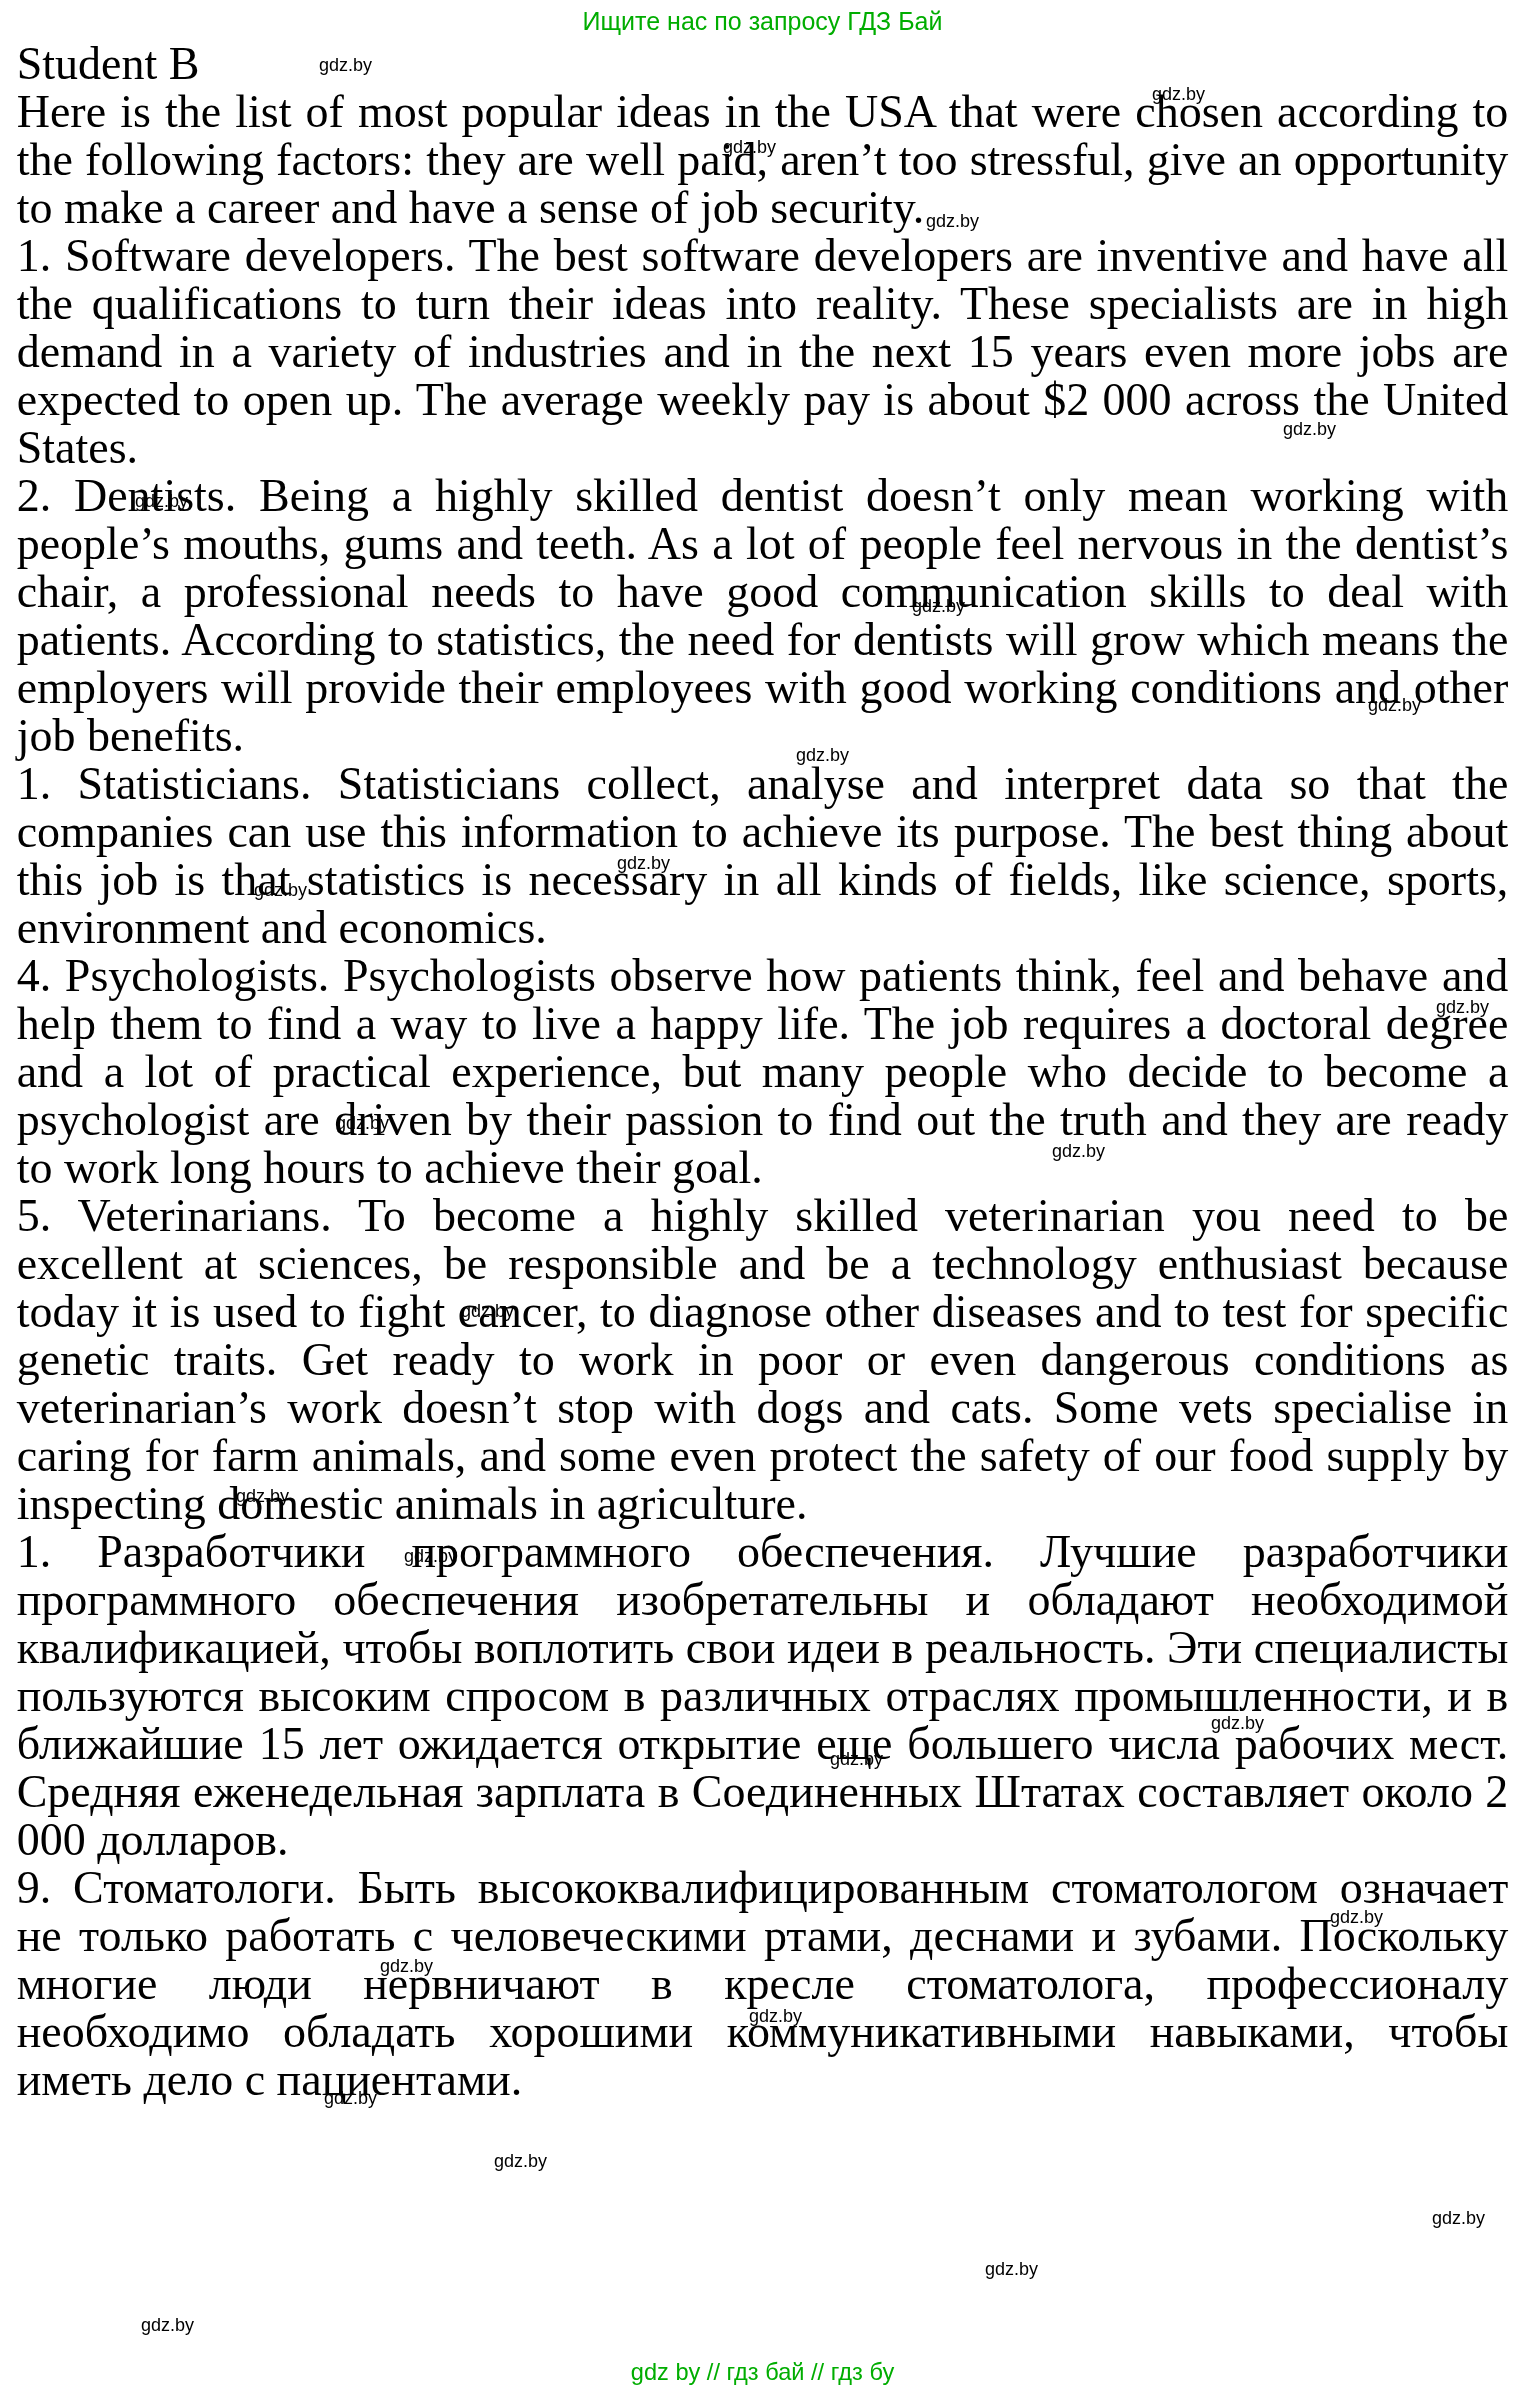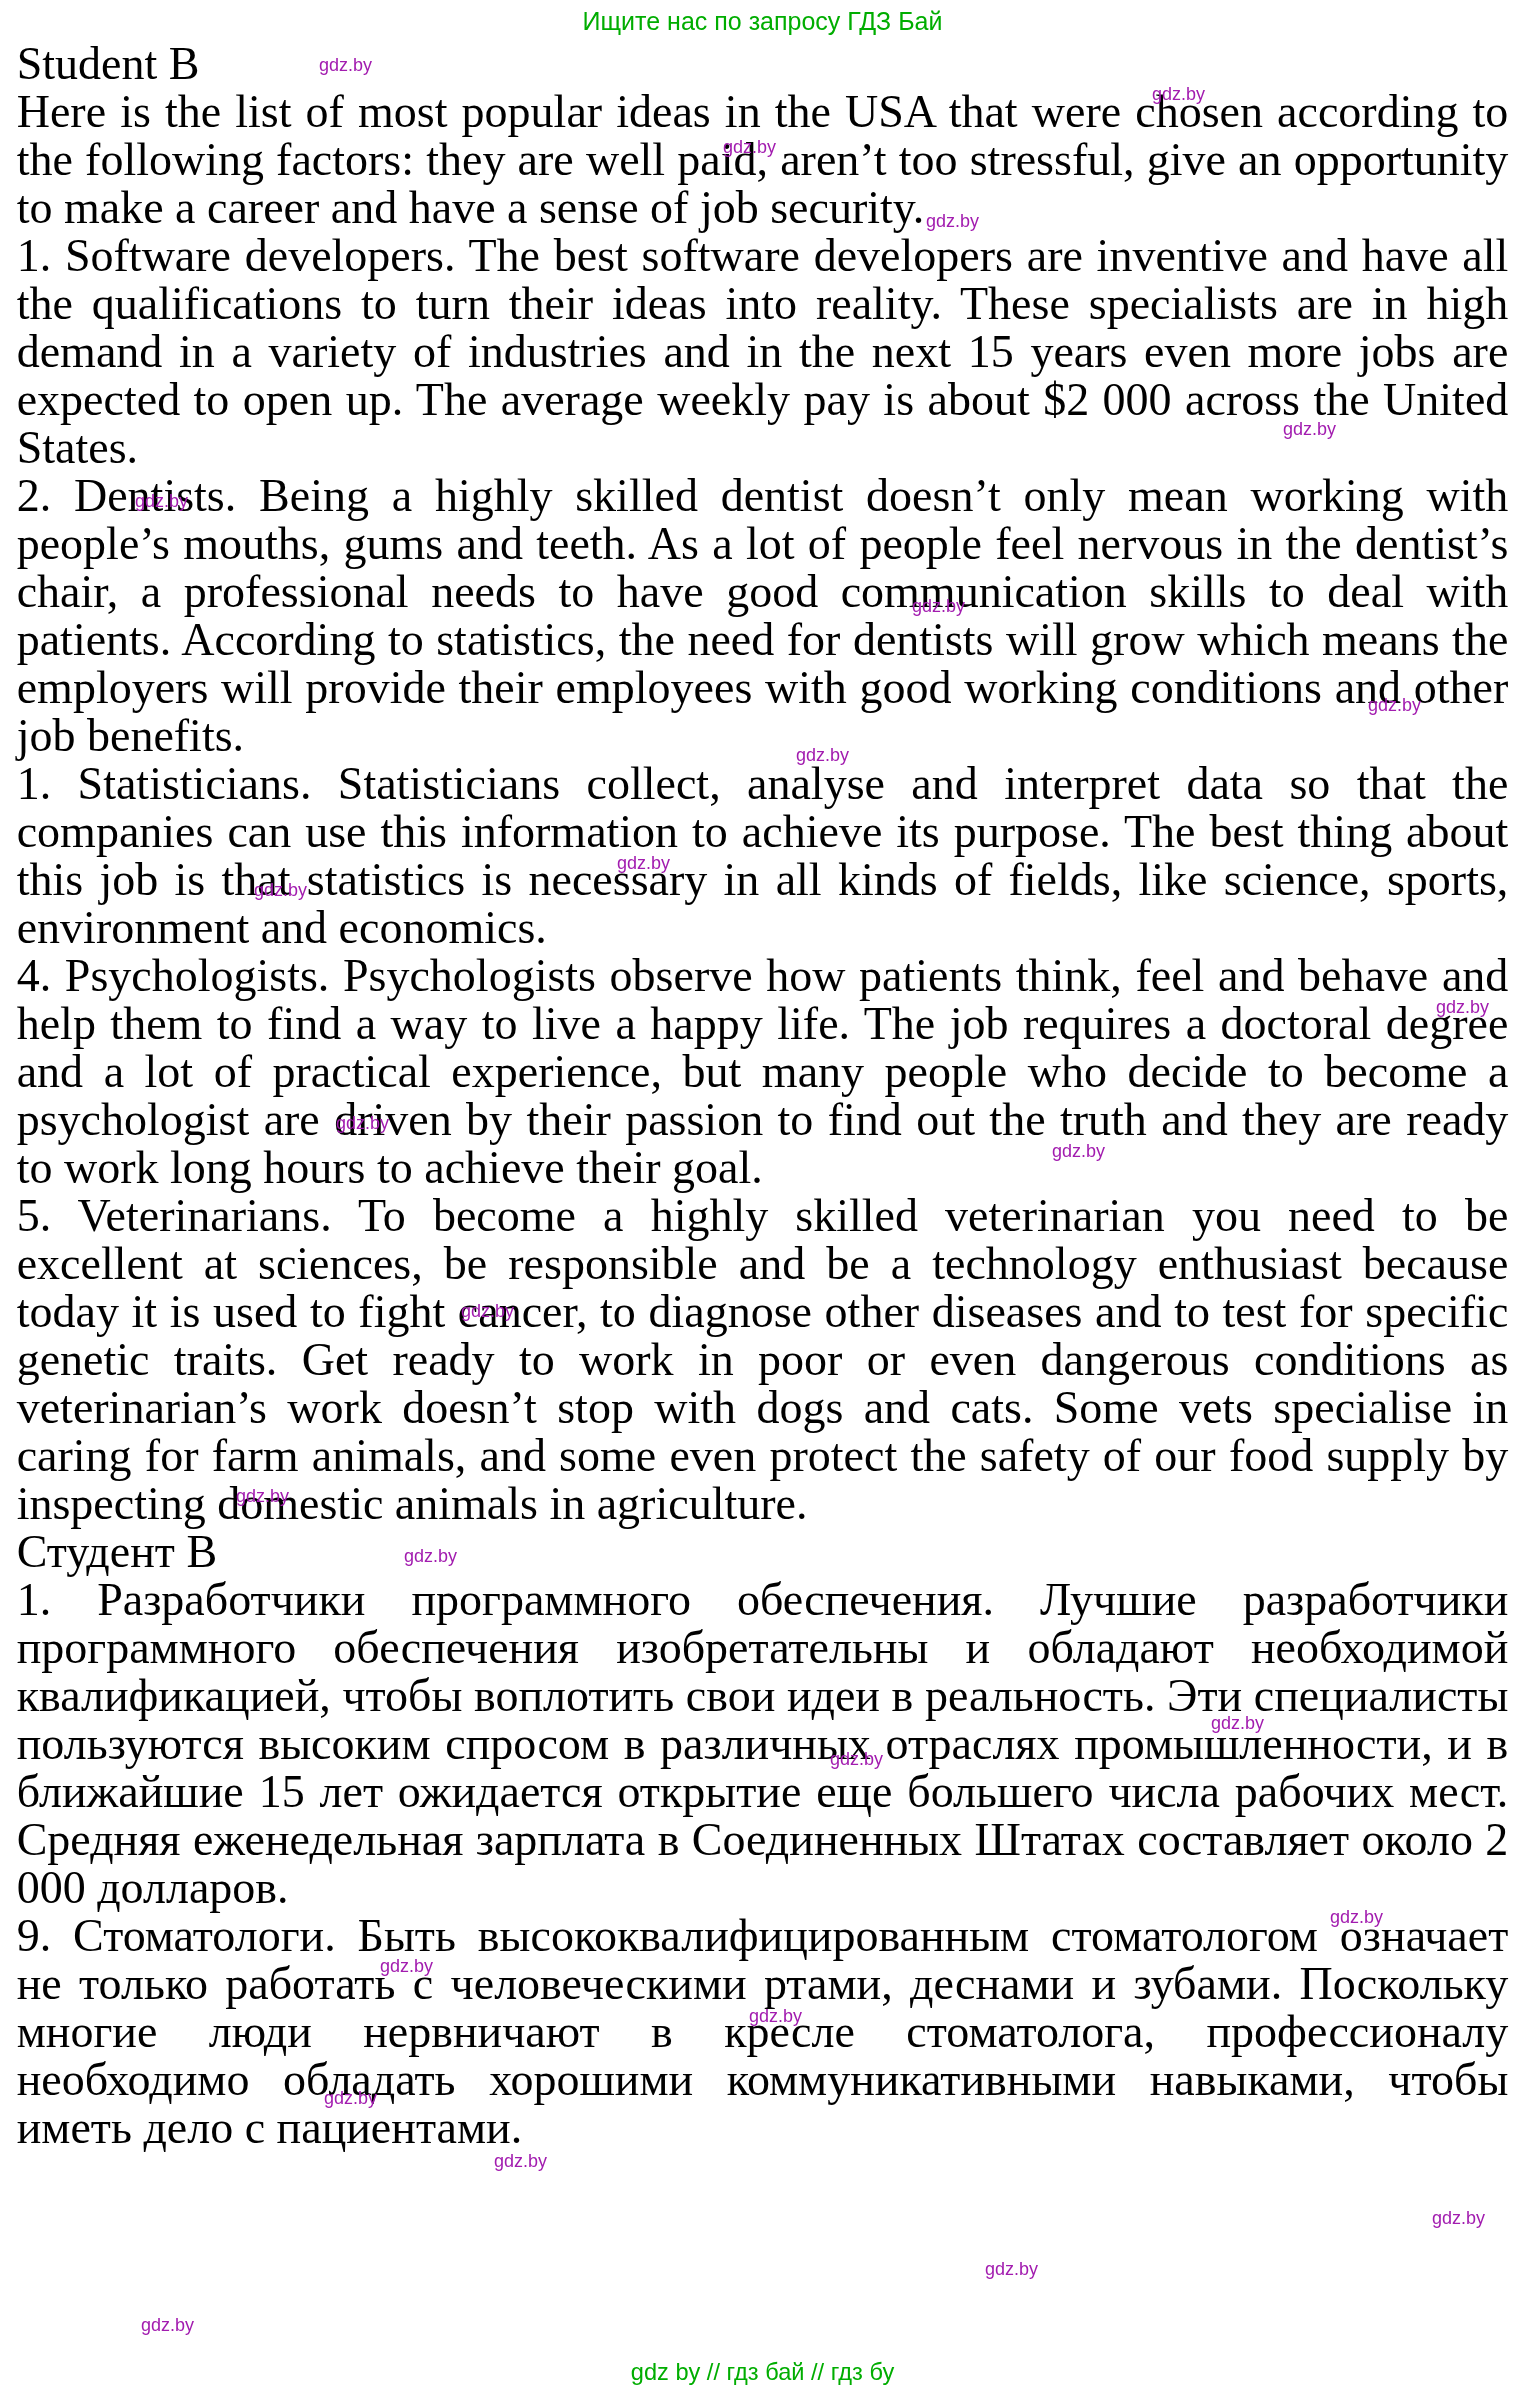--- a/index.html
+++ b/index.html
@@ -65,40 +65,39 @@
     left: 0;
     width: 100%;
     height: 100%;
     pointer-events: none;
   }
   .wm {
     position: absolute;
     font-family: "Liberation Sans", "DejaVu Sans", sans-serif;
     font-size: 18px;
     line-height: 20px;
-    color: #a21caf;
+    color: #000000;
     white-space: nowrap;
   }
 </style>
 </head>
 <body>
 
 <div class="page">
 
   <div class="banner top">Ищите нас по запросу ГДЗ Бай</div>
 
   <div class="content">
     <p class="h">Student B</p>
     <p>Here is the list of most popular ideas in the USA that were chosen according to the following factors: they are well paid, aren’t too stressful, give an opportunity to make a career and have a sense of job security.</p>
     <p>1. Software developers. The best software developers are inventive and have all the qualifications to turn their ideas into reality. These specialists are in high demand in a variety of industries and in the next 15 years even more jobs are expected to open up. The average weekly pay is about $2 000 across the United States.</p>
     <p>2. Dentists. Being a highly skilled dentist doesn’t only mean working with people’s mouths, gums and teeth. As a lot of people feel nervous in the dentist’s chair, a professional needs to have good communication skills to deal with patients. According to statistics, the need for dentists will grow which means the employers will provide their employees with good working conditions and other job benefits.</p>
     <p>1. Statisticians. Statisticians collect, analyse and interpret data so that the companies can use this information to achieve its purpose. The best thing about this job is that statistics is necessary in all kinds of fields, like science, sports, environment and economics.</p>
     <p>4. Psychologists. Psychologists observe how patients think, feel and behave and help them to find a way to live a happy life. The job requires a doctoral degree and a lot of practical experience, but many people who decide to become a psychologist are driven by their passion to find out the truth and they are ready to work long hours to achieve their goal.</p>
     <p>5. Veterinarians. To become a highly skilled veterinarian you need to be excellent at sciences, be responsible and be a technology enthusiast because today it is used to fight cancer, to diagnose other diseases and to test for specific genetic traits. Get ready to work in poor or even dangerous conditions as veterinarian’s work doesn’t stop with dogs and cats. Some vets specialise in caring for farm animals, and some even protect the safety of our food supply by inspecting domestic animals in agriculture.</p>
-    <p class="h">Студент В</p>
     <p>1. Разработчики программного обеспечения. Лучшие разработчики программного обеспечения изобретательны и обладают необходимой квалификацией, чтобы воплотить свои идеи в реальность. Эти специалисты пользуются высоким спросом в различных отраслях промышленности, и в ближайшие 15 лет ожидается открытие еще большего числа рабочих мест. Средняя еженедельная зарплата в Соединенных Штатах составляет около 2 000 долларов.</p>
     <p>9. Стоматологи. Быть высококвалифицированным стоматологом означает не только работать с человеческими ртами, деснами и зубами. Поскольку многие люди нервничают в кресле стоматолога, профессионалу необходимо обладать хорошими коммуникативными навыками, чтобы иметь дело с пациентами.</p>
   </div>
 
   <div class="wm-layer" id="watermark-layer">
       <span class="wm" style="left: 319px; top: 55px;">gdz.by</span>
       <span class="wm" style="left: 1152px; top: 84px;">gdz.by</span>
       <span class="wm" style="left: 723px; top: 137px;">gdz.by</span>
       <span class="wm" style="left: 926px; top: 211px;">gdz.by</span>
       <span class="wm" style="left: 1283px; top: 419px;">gdz.by</span>

